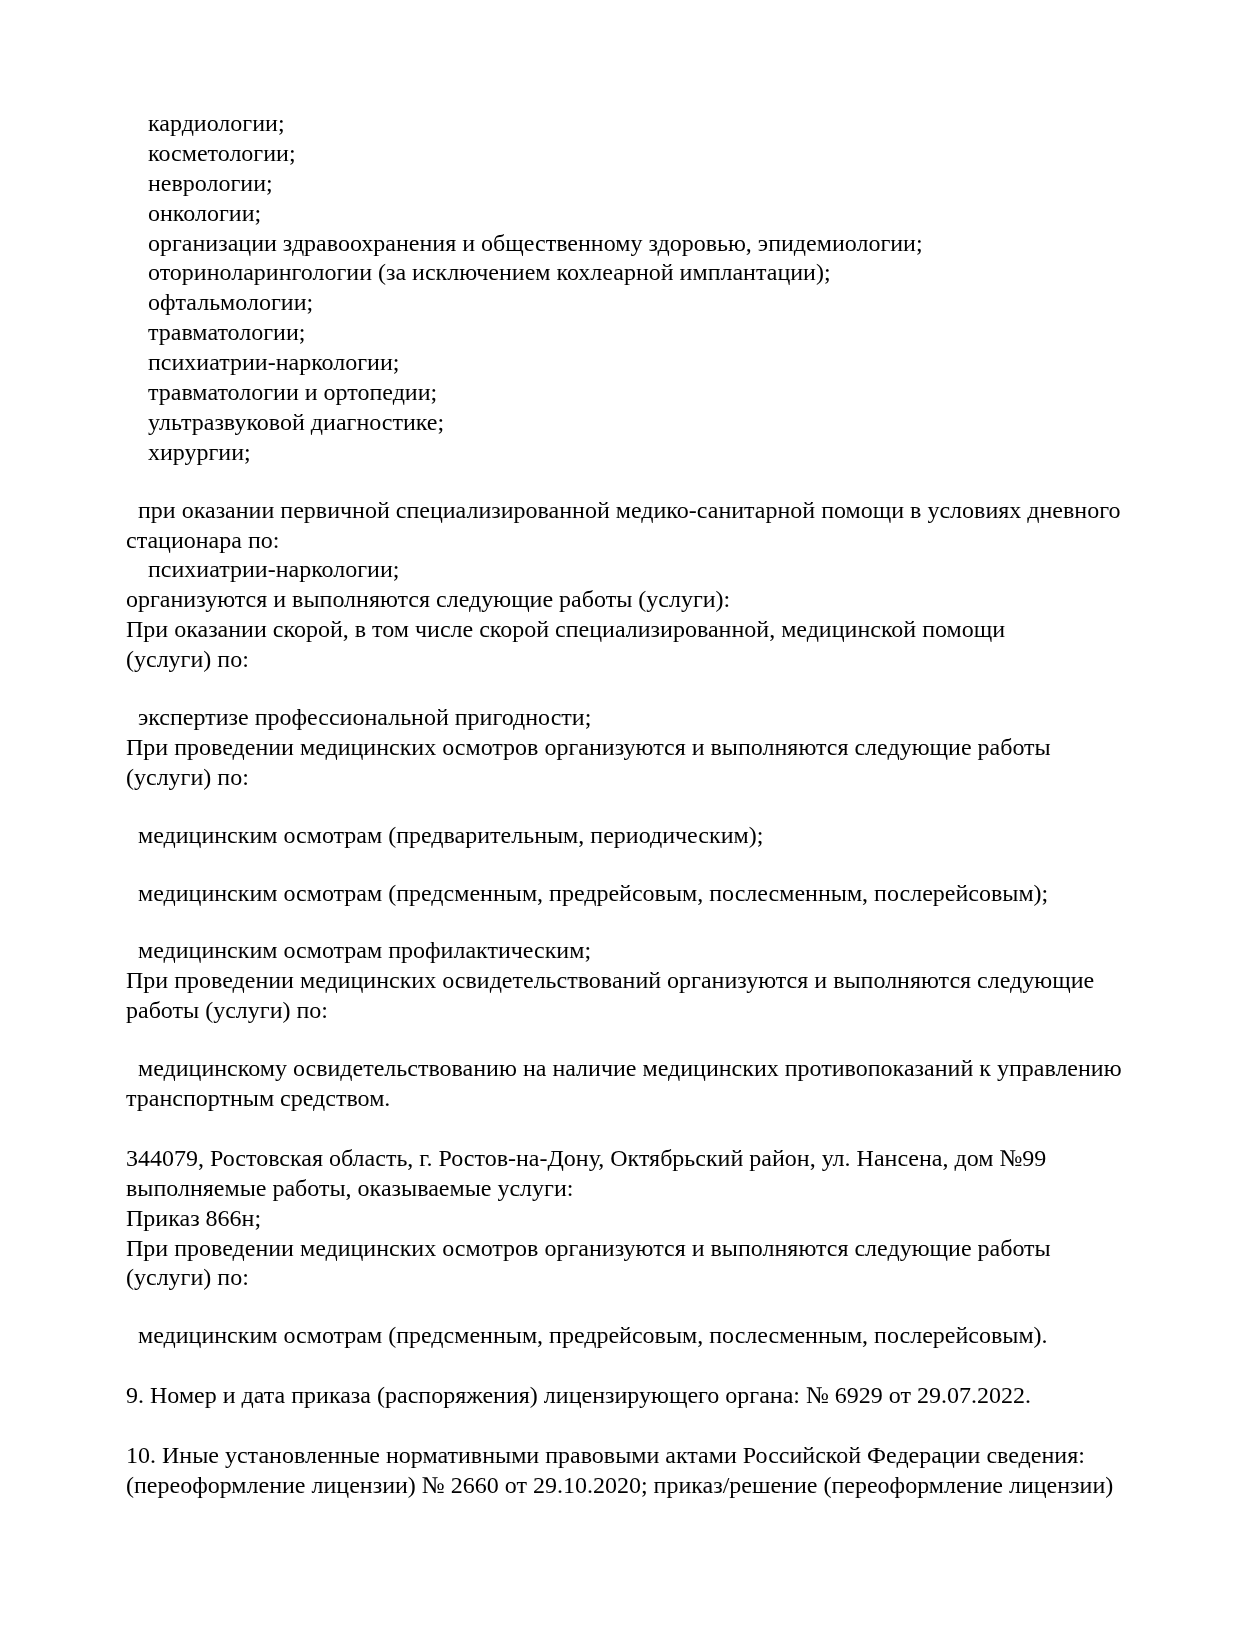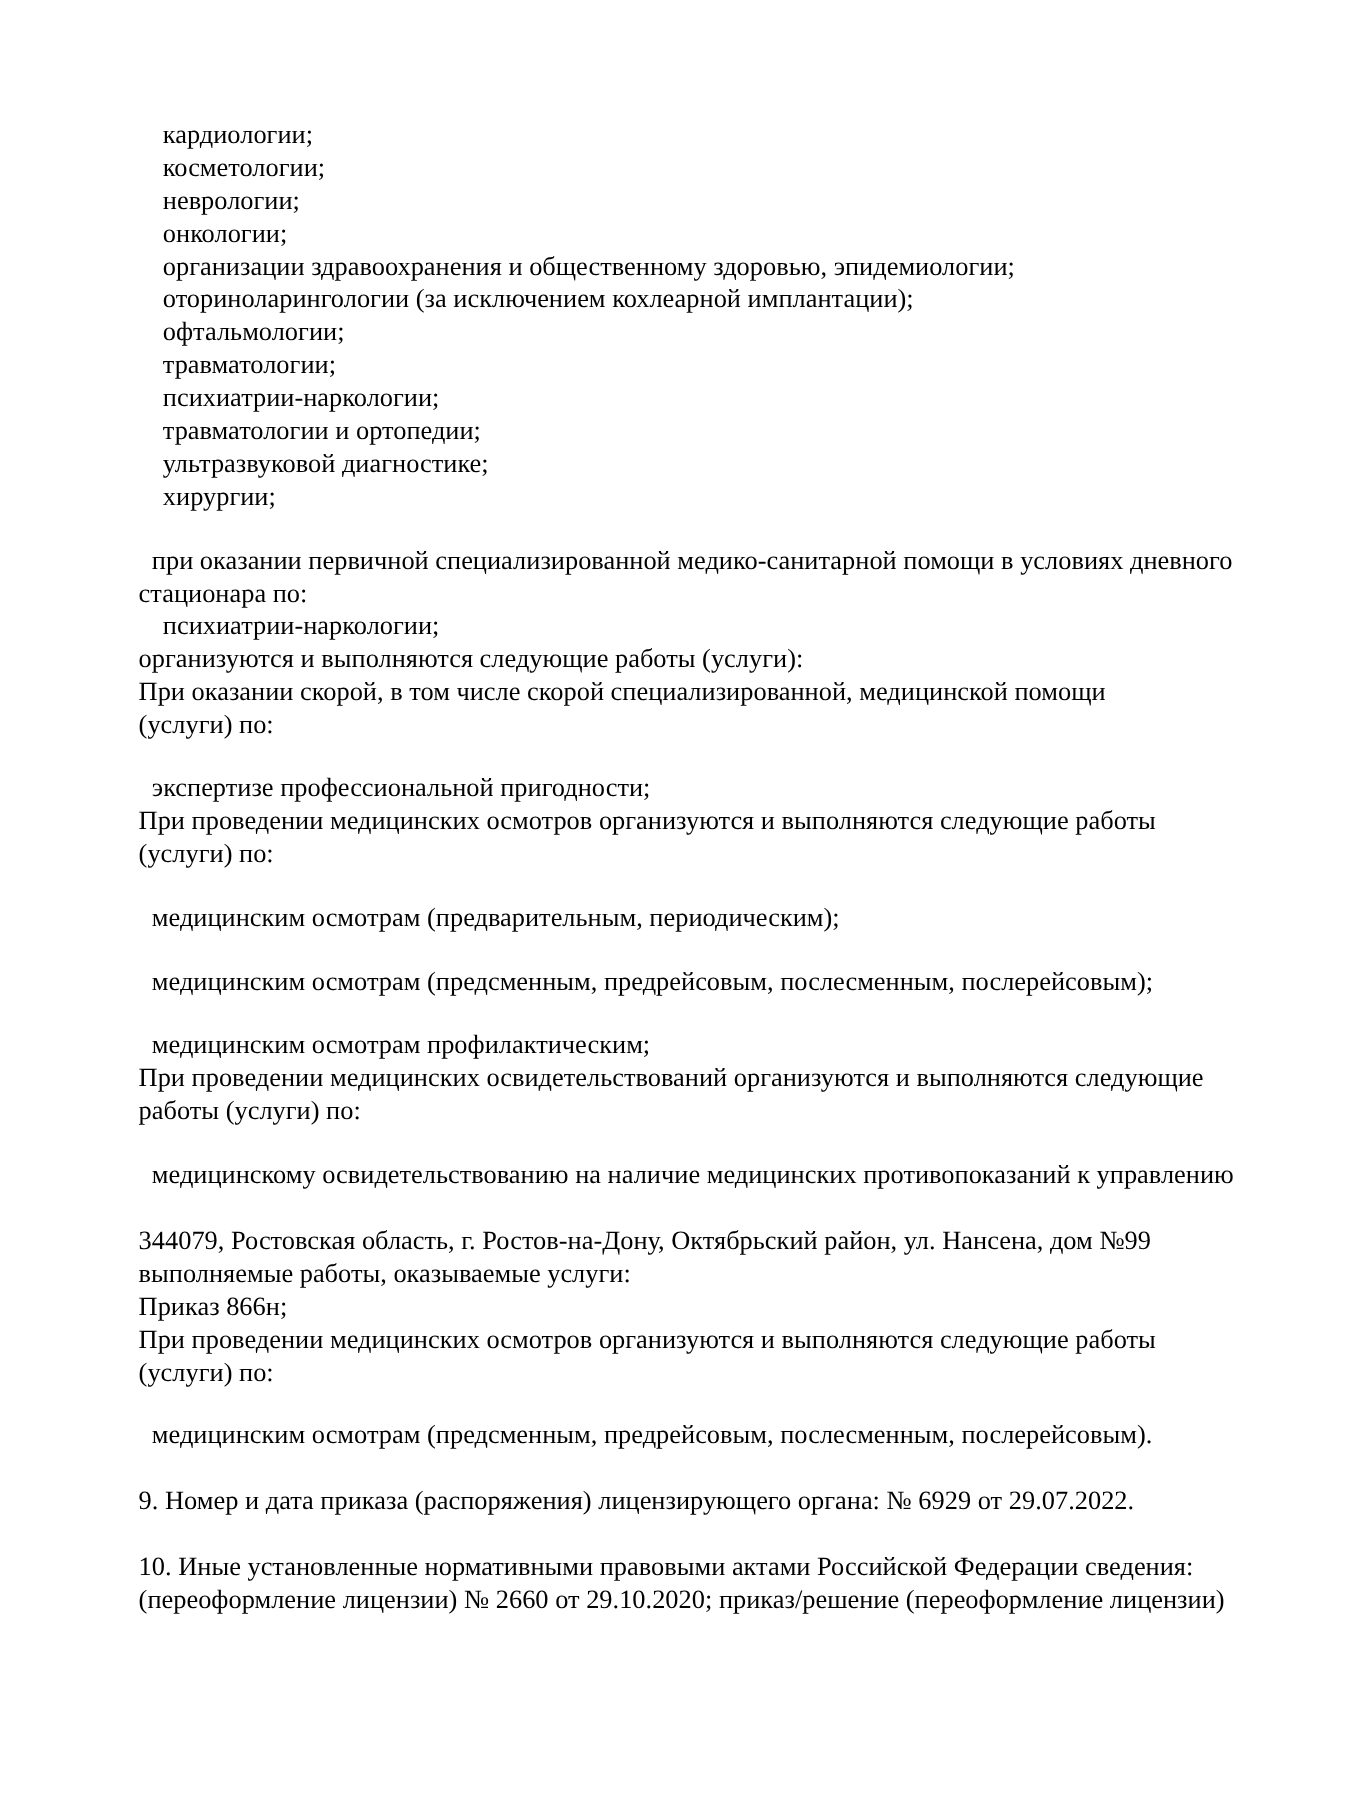--- a/index.html
+++ b/index.html
@@ -53,20 +53,21 @@
   <div class="line" data-indent="0">(услуги) по:</div>
   <div class="line" data-indent="1">экспертизе профессиональной пригодности;</div>
   <div class="line" data-indent="0">При проведении медицинских осмотров организуются и выполняются следующие работы</div>
   <div class="line" data-indent="0">(услуги) по:</div>
   <div class="line" data-indent="1">медицинским осмотрам (предварительным, периодическим);</div>
   <div class="line" data-indent="1">медицинским осмотрам (предсменным, предрейсовым, послесменным, послерейсовым);</div>
   <div class="line" data-indent="1">медицинским осмотрам профилактическим;</div>
   <div class="line" data-indent="0">При проведении медицинских освидетельствований организуются и выполняются следующие</div>
   <div class="line" data-indent="0">работы (услуги) по:</div>
   <div class="line" data-indent="1">медицинскому освидетельствованию на наличие медицинских противопоказаний к управлению</div>
+  <div class="line" data-indent="0">транспортным средством.</div>
   <div class="line" data-indent="0"></div>
   <div class="line" data-indent="0">344079, Ростовская область, г. Ростов-на-Дону, Октябрьский район, ул. Нансена, дом №99</div>
   <div class="line" data-indent="0">выполняемые работы, оказываемые услуги:</div>
   <div class="line" data-indent="0">Приказ 866н;</div>
   <div class="line" data-indent="0">При проведении медицинских осмотров организуются и выполняются следующие работы</div>
   <div class="line" data-indent="0">(услуги) по:</div>
   <div class="line" data-indent="1">медицинским осмотрам (предсменным, предрейсовым, послесменным, послерейсовым).</div>
   <div class="line" data-indent="0"></div>
   <div class="line" data-indent="0">9. Номер и дата приказа (распоряжения) лицензирующего органа: № 6929 от 29.07.2022.</div>
   <div class="line" data-indent="0"></div>

